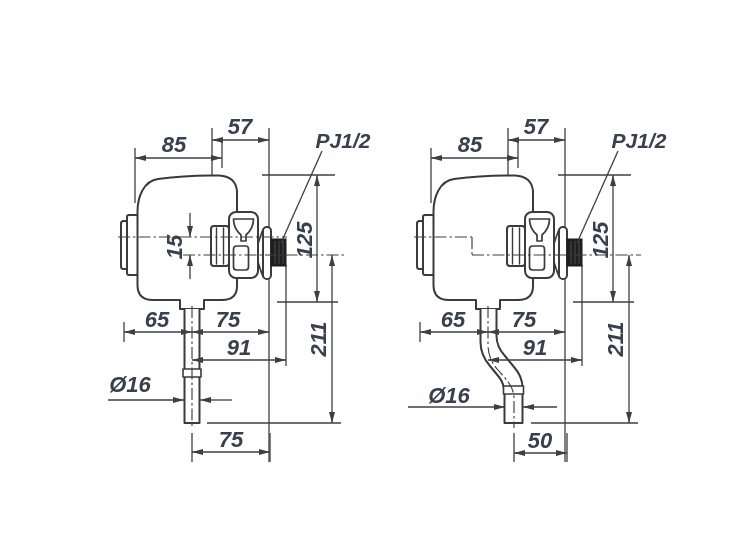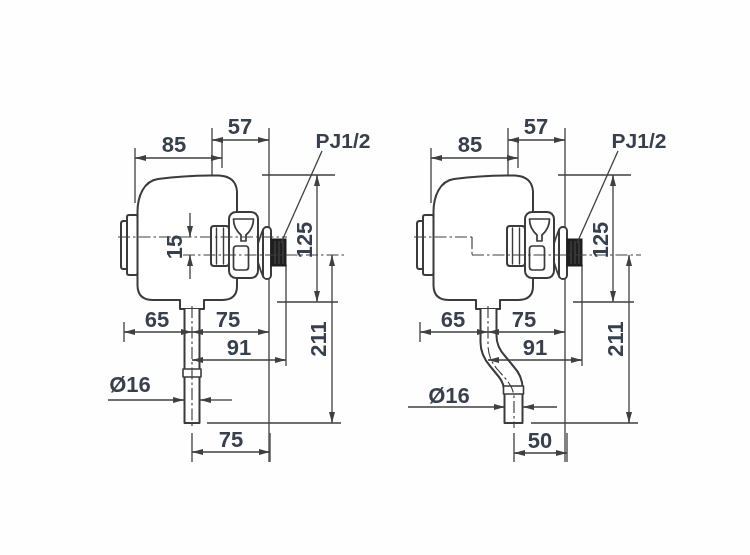--- a/index.html
+++ b/index.html
@@ -1,16 +1,16 @@
 <!DOCTYPE html>
 <html><head>
 <meta charset="utf-8">
 <style>
   html,body{margin:0;padding:0;background:#ffffff;}
-  .stage{width:750px;height:555px;background:#fefefe;position:relative;overflow:hidden;}
+  .stage{width:750px;height:555px;background:#fefefe;position:relative;overflow:hidden;font-style:italic;}
   svg{position:absolute;left:0;top:0;}
   .ol{stroke:#3b3b3b;stroke-width:2;fill:none;stroke-linecap:round;stroke-linejoin:round;}
   .olf{stroke:#3b3b3b;stroke-width:2;fill:#ffffff;stroke-linejoin:round;}
   .dim{stroke:#3f3f3f;stroke-width:1.3;fill:none;}
   .cl{stroke:#3f3f3f;stroke-width:1.15;fill:none;stroke-dasharray:12 3 2.5 3;}
   .thr{fill:#1f1f1f;stroke:#1f1f1f;}
   .thrl{stroke:#4d4d4d;stroke-width:1;}
   text{font-family:"Liberation Sans","DejaVu Sans",sans-serif;font-weight:bold;font-size:22px;fill:#38404e;}
   .sm{font-size:21px;}
 </style>

